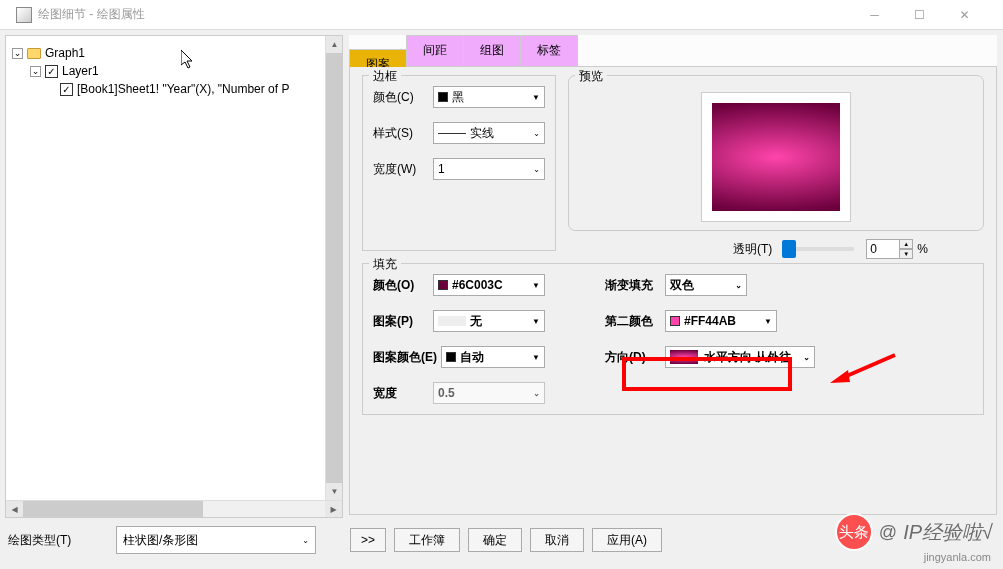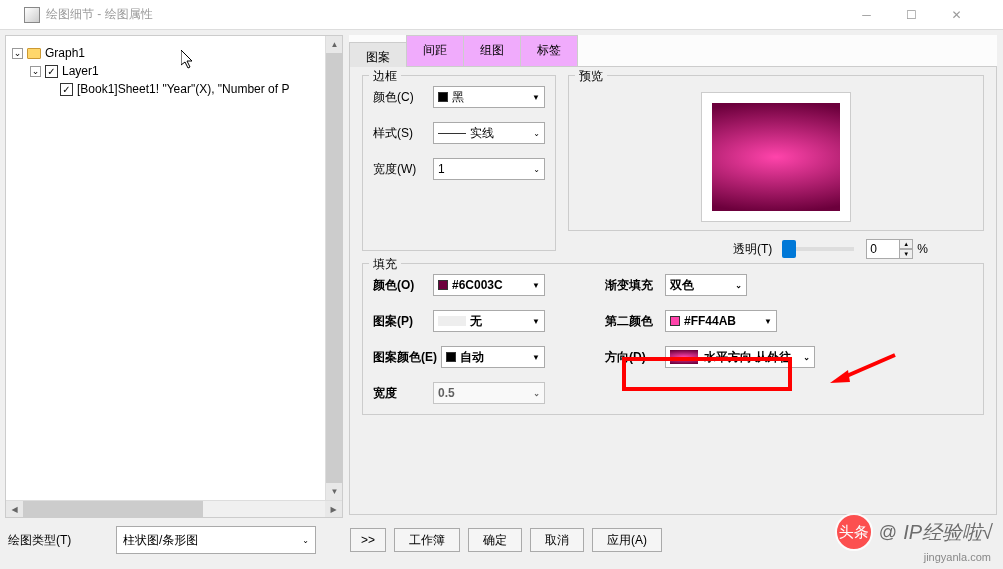--- a/index.html
+++ b/index.html
@@ -1,49 +1,49 @@
 <!DOCTYPE html>
 <html><head>
   <meta charset="utf-8">
   <style>
     * { box-sizing: border-box; margin: 0; padding: 0; font-family: "Microsoft YaHei", "SimSun", sans-serif; font-size: 12px; }
     body { background: #f0f0f0; width: 1003px; height: 569px; overflow: hidden; position: relative; }
-    .titlebar { height: 30px; background: #fff; display: flex; align-items: center; padding: 0 24px; border-bottom: 1px solid #ddd; }
+    .titlebar { height: 30px; background: #fff; display: flex; align-items: center; padding: 0 16px; border-bottom: 1px solid #ddd; }
     .titlebar-icon { width: 16px; height: 16px; margin-right: 6px; border: 1px solid #888; background: linear-gradient(135deg,#fff,#ccc); }
     .titlebar-text { flex: 1; color: #999; }
     .win-btns { display: flex; }
     .win-btn { width: 45px; height: 30px; display: flex; align-items: center; justify-content: center; color: #999; }
     .main { display: flex; height: 488px; }
     .left-panel { width: 338px; background: #fff; margin: 5px 0 0 5px; border: 1px solid #ccc; position: relative; overflow: hidden; }
     .tree { padding: 8px 6px; font-family: "SimSun", monospace; font-size: 12px; white-space: nowrap; }
     .tree-row { display: flex; align-items: center; height: 18px; }
     .expander { width: 11px; height: 11px; border: 1px solid #999; display: inline-flex; align-items: center; justify-content: center; font-size: 9px; line-height: 1; margin-right: 4px; cursor: pointer; }
     .folder-icon { width: 14px; height: 11px; background: #ffd76b; border: 1px solid #cc9933; margin-right: 4px; border-radius: 1px; }
     .checkbox { width: 13px; height: 13px; border: 1px solid #333; display: inline-flex; align-items: center; justify-content: center; font-size: 10px; margin-right: 4px; }
     .cursor-arrow { position: absolute; left: 175px; top: 14px; font-size: 16px; }
     .scrollbar-h { position: absolute; bottom: 0; left: 0; right: 0; height: 17px; background: #f0f0f0; border-top: 1px solid #ddd; display: flex; }
     .scroll-btn { width: 17px; height: 17px; background: #e8e8e8; display: flex; align-items: center; justify-content: center; font-size: 8px; color: #666; }
     .scroll-thumb-h { height: 17px; width: 180px; background: #ccc; margin-left: 0; }
     .scrollbar-v { position: absolute; top: 0; right: 0; bottom: 17px; width: 17px; background: #f0f0f0; border-left: 1px solid #ddd; display: flex; flex-direction: column; }
     .scroll-thumb-v { width: 17px; flex: 1; background: #ccc; }
     .right-panel { flex: 1; margin: 5px 6px 0 6px; }
     .tabs { display: flex; background: #fcfcfc; border-bottom: 1px solid #ccc; }
     .tab { padding: 6px 16px; border: 1px solid #ccc; border-bottom: none; margin-right: -1px; background: #f0abfc; cursor: pointer; }
-    .tab.active { background: #e5e5e5; border-bottom: 1px solid #fff; position: relative; top: 7px; }
+    .tab.active { background: #eab308; border-bottom: 1px solid #fff; position: relative; top: 14px; }
     .tab-content { background: #f0f0f0; border: 1px solid #ccc; border-top: none; padding: 8px 12px; height: 448px; position: relative; }
     .fieldset { border: 1px solid #ccc; padding: 10px 10px 10px 10px; margin-bottom: 8px; position: relative; }
     .fieldset-legend { position: absolute; top: -8px; left: 6px; background: #f0f0f0; padding: 0 4px; }
     .form-row { display: flex; align-items: center; margin-bottom: 14px; }
     .form-label { width: 60px; }
     .combo { width: 112px; height: 22px; border: 1px solid #aaa; background: #fff; display: flex; align-items: center; padding: 0 4px; position: relative; }
     .combo-colorbox { width: 10px; height: 10px; margin-right: 4px; border: 1px solid #333; }
     .combo-arrow { margin-left: auto; font-size: 8px; }
     .section-top { display: flex; gap: 12px; }
     .border-group { flex: 0 0 190px; }
-    .preview-group { flex: 1; }
+    .preview-group { flex: 1; border-radius: 7px; }
     .preview-box { width: 150px; height: 130px; background: #fff; border: 1px solid #ccc; margin: 6px auto; padding: 10px; }
     .preview-inner { width: 100%; height: 100%; background: radial-gradient(ellipse 130% 60% at center, #ff44ab, #6c003c 85%); }
     .transparency-row { display: flex; align-items: center; margin-top: 8px; }
     .trans-label { margin-left: 165px; margin-right: 12px; }
     .slider { width: 70px; height: 4px; background: #ddd; position: relative; margin-right: 12px; }
     .slider-thumb { width: 14px; height: 18px; background: #0078d7; position: absolute; top: -7px; left: -2px; border-radius: 2px; }
     .spinner { width: 34px; height: 20px; border: 1px solid #aaa; background: #fff; display: flex; align-items: center; padding: 0 3px; }
     .spinner-btns { display: flex; flex-direction: column; height: 20px; margin-left: -1px; }
     .spinner-btn { width: 14px; height: 10px; border: 1px solid #aaa; background: #efefef; font-size: 6px; display: flex; align-items: center; justify-content: center; }
     .fill-section { margin-top: 4px; position: relative; }

